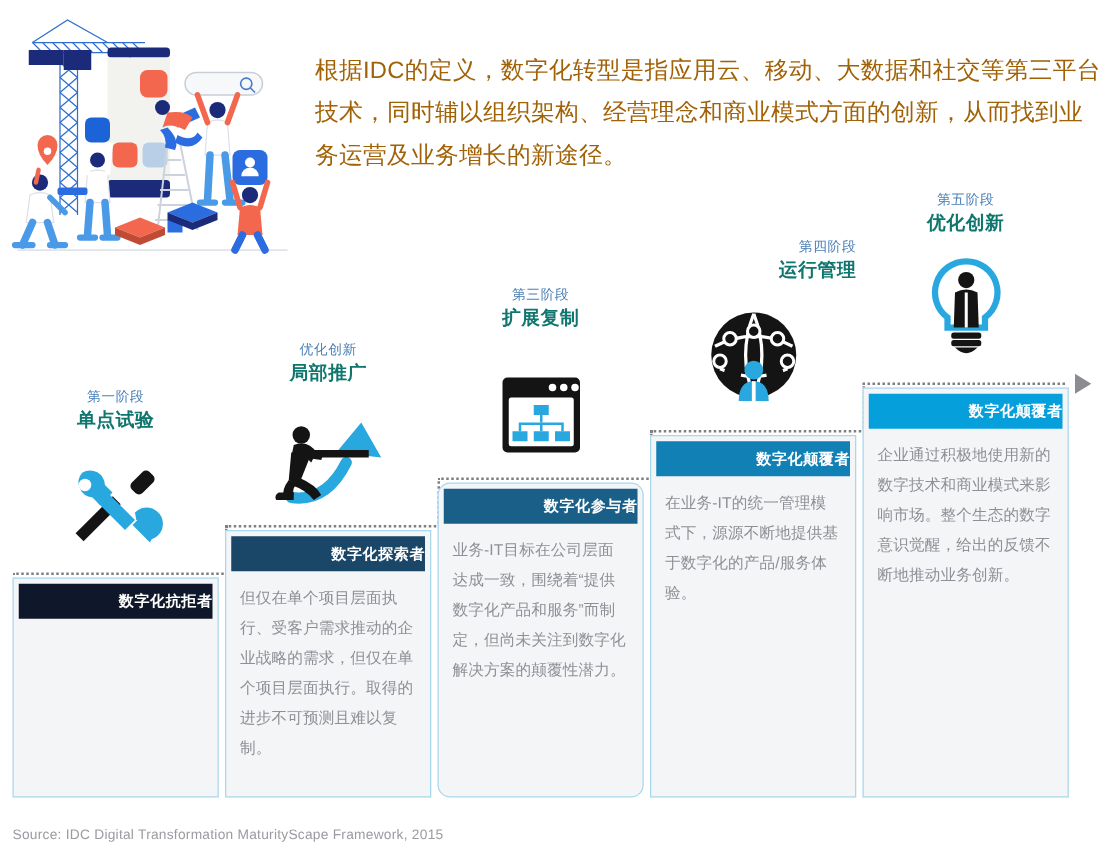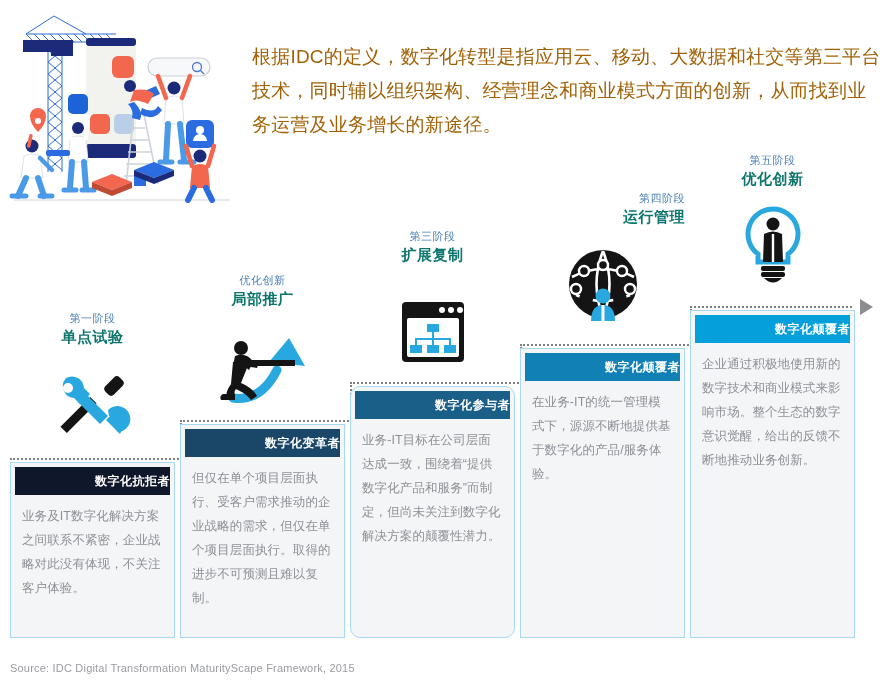--- a/index.html
+++ b/index.html
@@ -270,21 +270,20 @@
           <path d="M58 40 l12 12 l-4 8 l-14 -14 z"></path>
           <circle cx="14" cy="14" r="5" fill="#ffffff"></circle>
         </g>
       </svg>
     </div>
   </div>
   <div class="card" style="left:10px; top:462px; height:176px;">
     <div class="card-header" style="background:#0f172a;">
       <span>数字化抗拒者</span>
     </div>
-    <div class="card-body">业务及IT数字化解决方案之间联系不紧密，企业战略对此没有体现，不关注客户体验。</div>
   </div>
 
   <div class="stage-col" style="left:180px; top:0;">
     <div class="stage-head" style="top:272px;">
       <div class="stage-num">优化创新</div>
       <div class="stage-title">局部推广</div>
     </div>
     <div class="stage-icon" style="top:330px; height:76px;">
       <svg width="96" height="72" viewBox="0 0 96 72" xmlns="http://www.w3.org/2000/svg">
 
@@ -300,21 +299,21 @@
           <path d="M18 30 q10 -2 14 6 l-8 20 l-8 -4 z"></path>
           <path d="M16 52 q-6 8 -4 14 l8 -2 q-2 -6 4 -10 z"></path>
           <path d="M24 50 q14 6 18 14 l-6 4 q-6 -8 -18 -12 z"></path>
           <path d="M8 62 q-4 2 -2 6 l14 0 l0 -6 z"></path>
         </g>
       </svg>
     </div>
   </div>
   <div class="card" style="left:180px; top:424px; height:214px;">
     <div class="card-header" style="background:#1a4668;">
-      <span>数字化变革者</span>
+      <span>数字化探索者</span>
     </div>
     <div class="card-body">但仅在单个项目层面执行、受客户需求推动的企业战略的需求，但仅在单个项目层面执行。取得的进步不可预测且难以复制。</div>
   </div>
 
   <div class="stage-col" style="left:350px; top:0;">
     <div class="stage-head" style="top:228px;">
       <div class="stage-num">第三阶段</div>
       <div class="stage-title">扩展复制</div>
     </div>
     <div class="stage-icon" style="top:296px; height:72px;">

